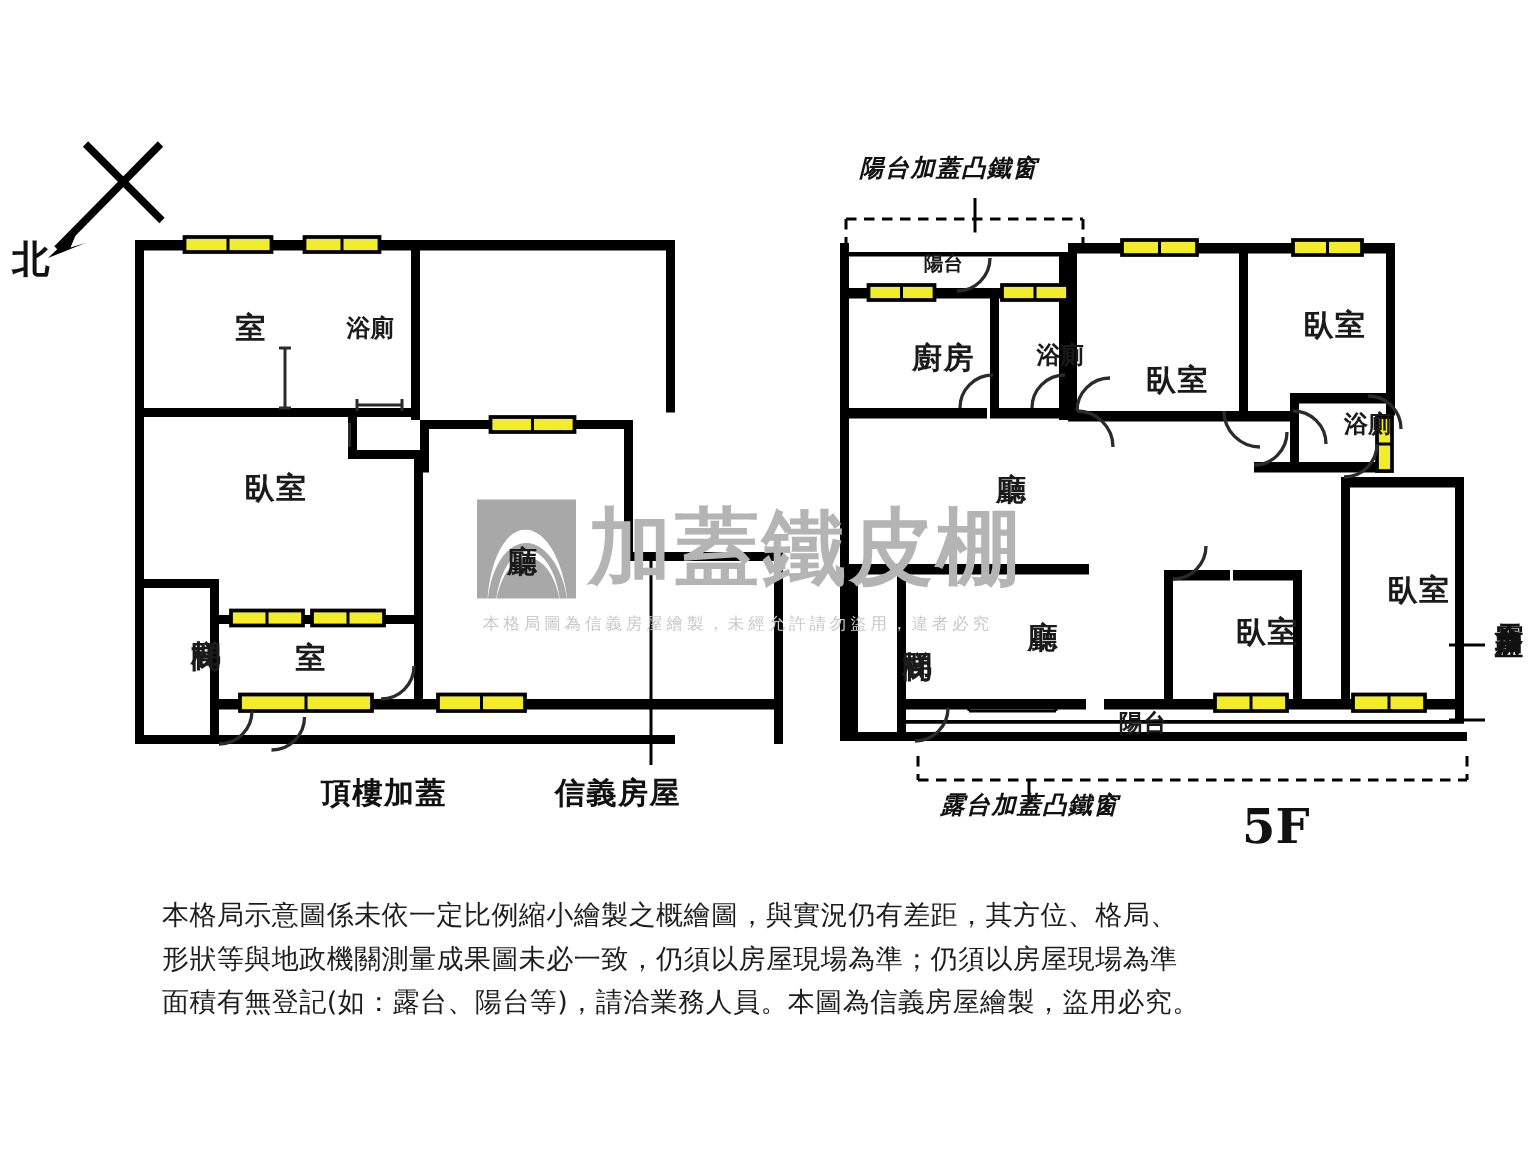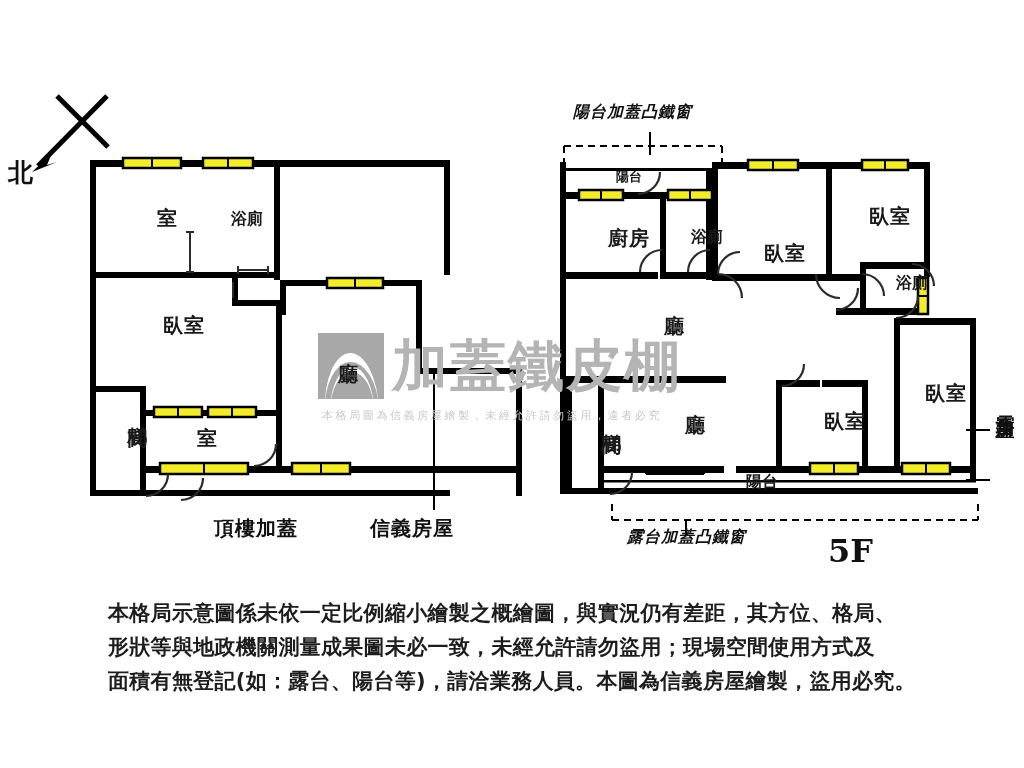--- a/index.html
+++ b/index.html
@@ -71,26 +71,25 @@
   .compass-n {
     font-size: 25px;
     font-weight: 700;
     color: #111;
   }
   #disclaimer {
     position: absolute;
     left: 108px;
     top: 596px;
     width: 830px;
-    font-size: 21px;
+    font-size: 18px;
     line-height: 1.62;
     color: #1d1d1d;
     letter-spacing: 0.3px;
     font-family: "DejaVu Sans", "Liberation Sans", sans-serif;
-    font-weight: bold;
   }
   #disclaimer div { white-space: nowrap; }
   
   #watermark {
     position: absolute;
     left: 318px;
     top: 330px;
     width: 380px;
     height: 100px;
     pointer-events: none;
@@ -380,17 +379,17 @@
   <div class="lbl room-label small" style="left:722px; top:474px;">陽台</div>
 
   <div class="lbl annot big" style="left:573px; top:104px;">陽台加蓋凸鐵窗</div>
   <div class="lbl annot big" style="left:611px; top:529px;margin-left:16px;">露台加蓋凸鐵窗</div>
   <div class="lbl annot vert" style="left:996px; top:400px; font-size:19px;">露台加蓋</div>
 
   <div class="lbl floor-tag" style="left:828px; top:535px;">5F</div>
 
   <div id="disclaimer">
     <div>本格局示意圖係未依一定比例縮小繪製之概繪圖，與實況仍有差距，其方位、格局、</div>
-    <div>形狀等與地政機關測量成果圖未必一致，未經允許請勿盜用；現場空間使用方式及</div>
+    <div>形狀等與地政機關測量成果圖未必一致，仍須以房屋現場為準；仍須以房屋現場為準</div>
     <div>面積有無登記(如：露台、陽台等)，請洽業務人員。本圖為信義房屋繪製，盜用必究。</div>
   </div>
 
 </div>
 
 </body></html>

